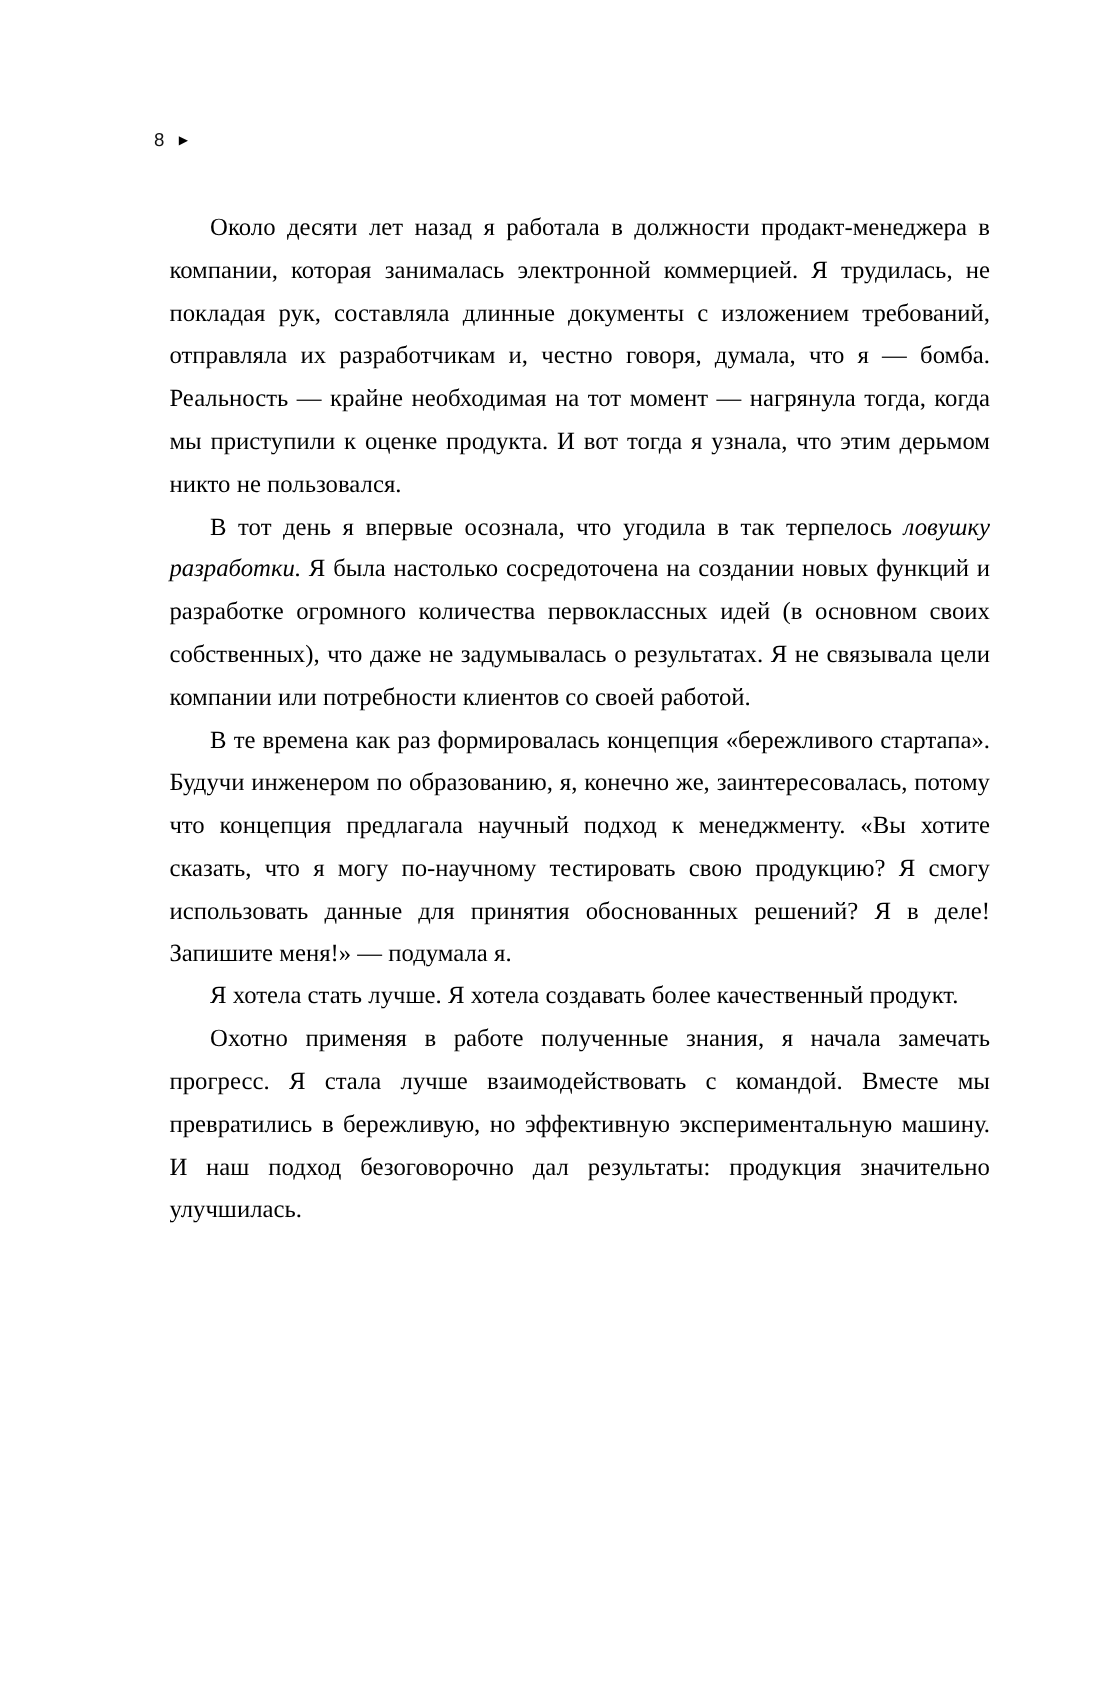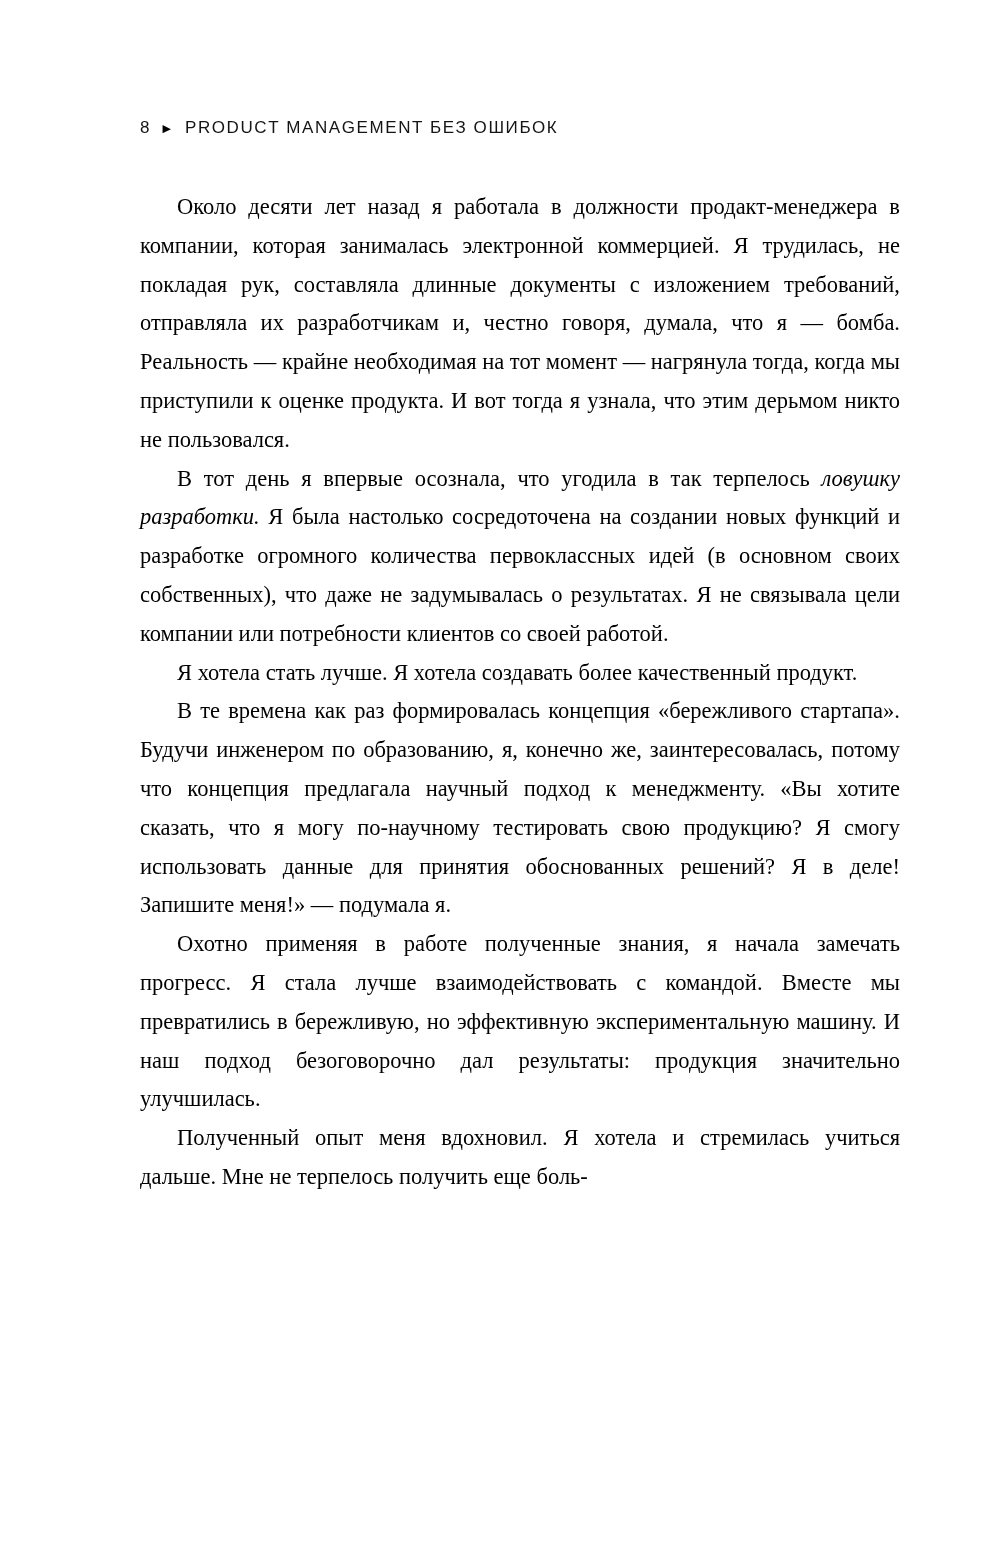--- a/index.html
+++ b/index.html
@@ -37,44 +37,43 @@
     line-height: 1;
     margin-right: 14px;
     letter-spacing: 0;
     color: #000000;
   }
   .body-text {
     font-size: 22.5px;
     line-height: 38.8px;
     text-align: justify;
     hyphens: auto;
+    margin-left: 14px;
     -webkit-hyphens: auto;
   }
   .body-text p {
     margin: 0;
     padding: 0;
     text-indent: 37px;
   }
   .body-text em {
     font-style: italic;
   }
 </style>
 </head>
 <body>
 
 <div class="page">
 
   <header class="running-head">
     <span class="page-num">8</span>
     <span class="tri">▶</span>
-    <span class="head-title">PRODUCT MANAGEMENT БЕЗ ОШИБОК</span>
   </header>
 
   <main class="body-text">
     <p>Около десяти лет назад я работала в должности продакт-менеджера в компании, которая занималась электронной коммерцией. Я трудилась, не покладая рук, составляла длинные документы с изложением требований, отправляла их разработчикам и, честно говоря, думала, что я — бомба. Реальность — крайне необходимая на тот момент — нагрянула тогда, когда мы приступили к оценке продукта. И вот тогда я узнала, что этим дерьмом никто не пользовался.</p>
     <p><span>В тот день я впервые осознала, что угодила в так терпелось </span><em>ловушку разработки.</em><span> Я была настолько сосредоточена на создании новых функций и разработке огромного количества первоклассных идей (в основном своих собственных), что даже не задумывалась о результатах. Я не связывала цели компании или потребности клиентов со своей работой.</span></p>
+    <p>В те времена как раз формировалась концепция «бережливого стартапа». Будучи инженером по образованию, я, конечно же, заинтересовалась, потому что концепция предлагала научный подход к менеджменту. «Вы хотите сказать, что я могу по-научному тестировать свою продукцию? Я смогу использовать данные для принятия обоснованных решений? Я в деле! Запишите меня!» — подумала я.</p>
     <p>Я хотела стать лучше. Я хотела создавать более качественный продукт.</p>
-    <p>В те времена как раз формировалась концепция «бережливого стартапа». Будучи инженером по образованию, я, конечно же, заинтересовалась, потому что концепция предлагала научный подход к менеджменту. «Вы хотите сказать, что я могу по-научному тестировать свою продукцию? Я смогу использовать данные для принятия обоснованных решений? Я в деле! Запишите меня!» — подумала я.</p>
     <p>Охотно применяя в работе полученные знания, я начала замечать прогресс. Я стала лучше взаимодействовать с командой. Вместе мы превратились в бережливую, но эффективную экспериментальную машину. И наш подход безоговорочно дал результаты: продукция значительно улучшилась.</p>
-    <p>Полученный опыт меня вдохновил. Я хотела и стремилась учиться дальше. Мне не терпелось получить еще боль-</p>
   </main>
 
 </div>
 
 </body></html>

